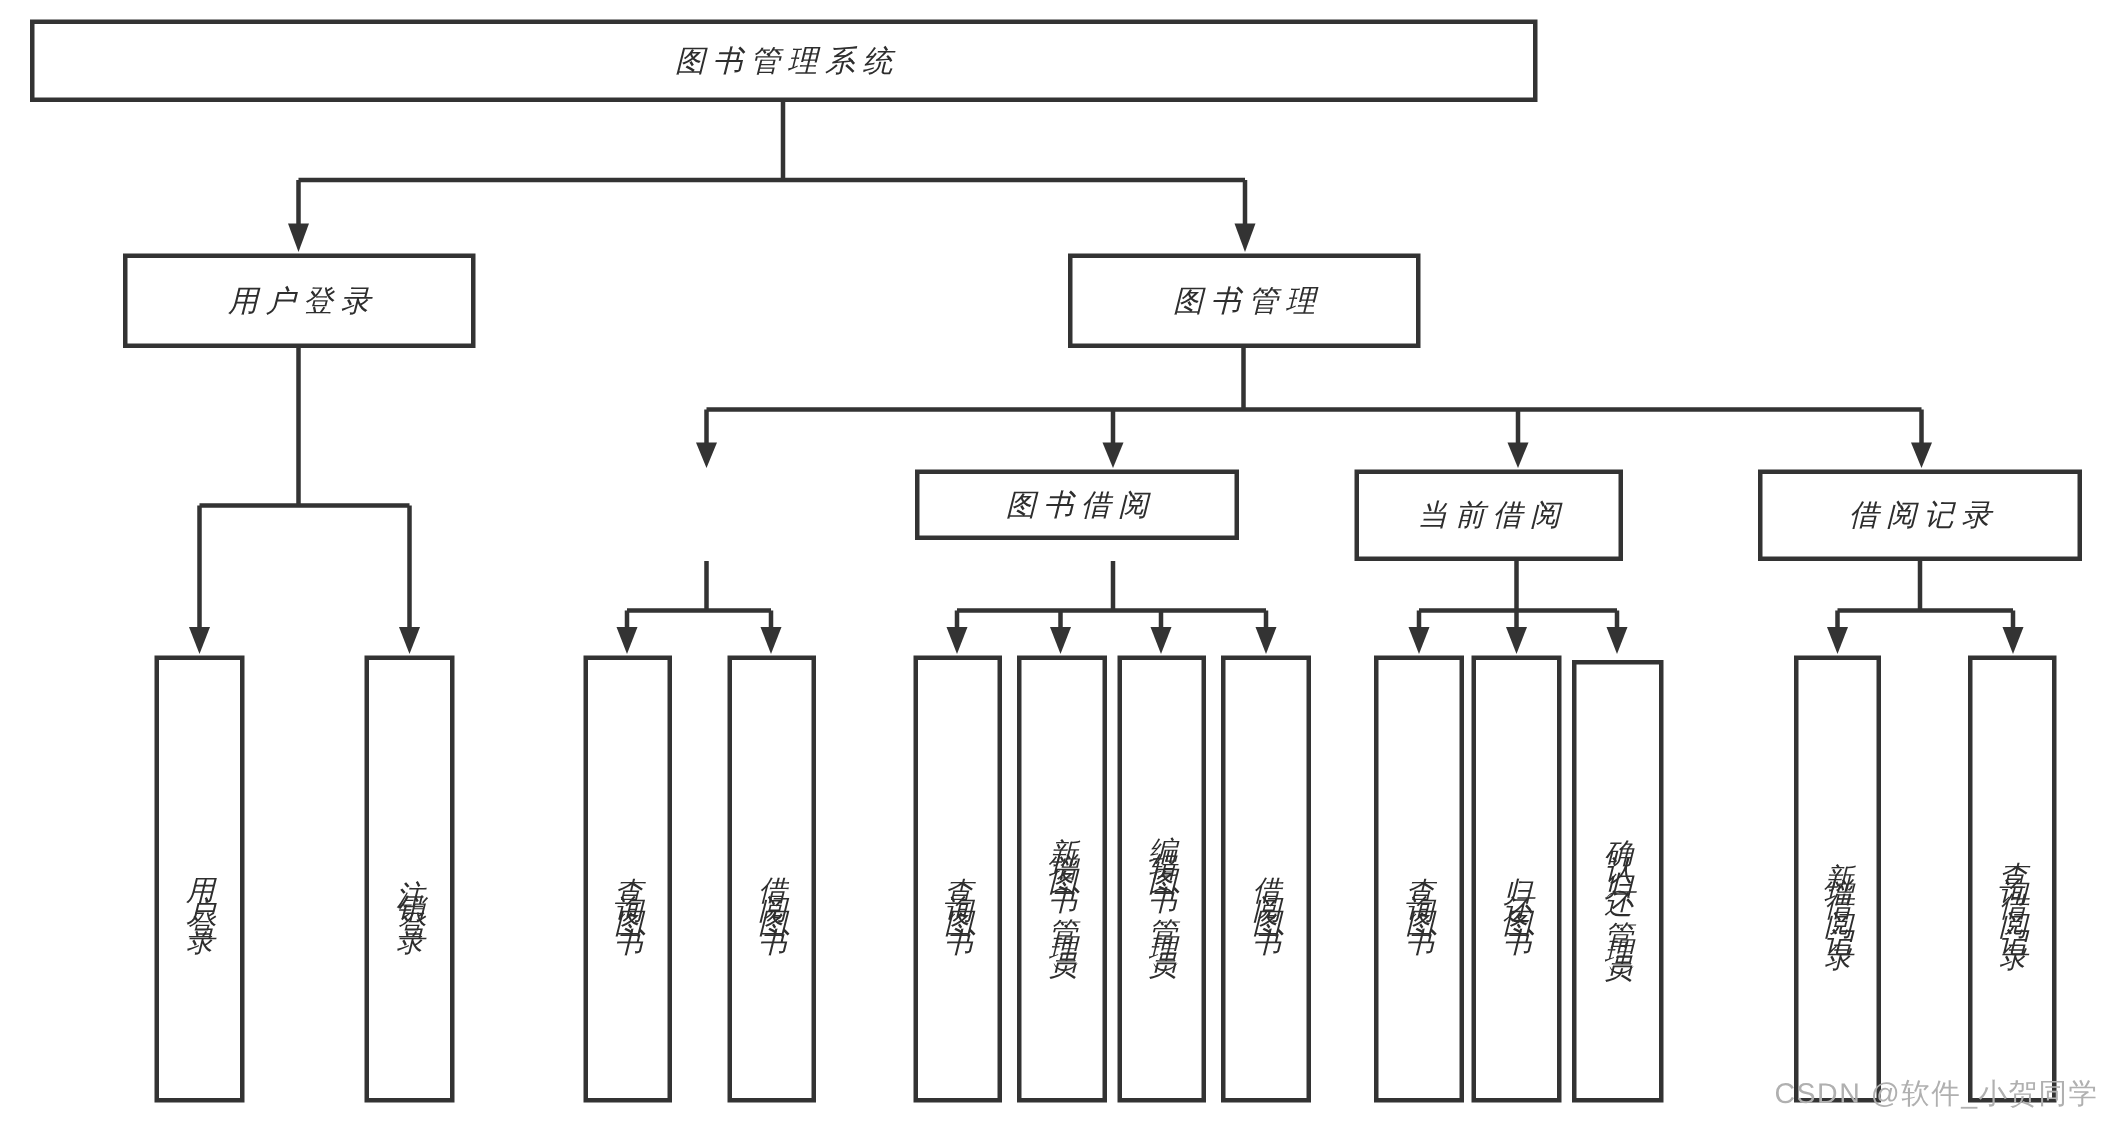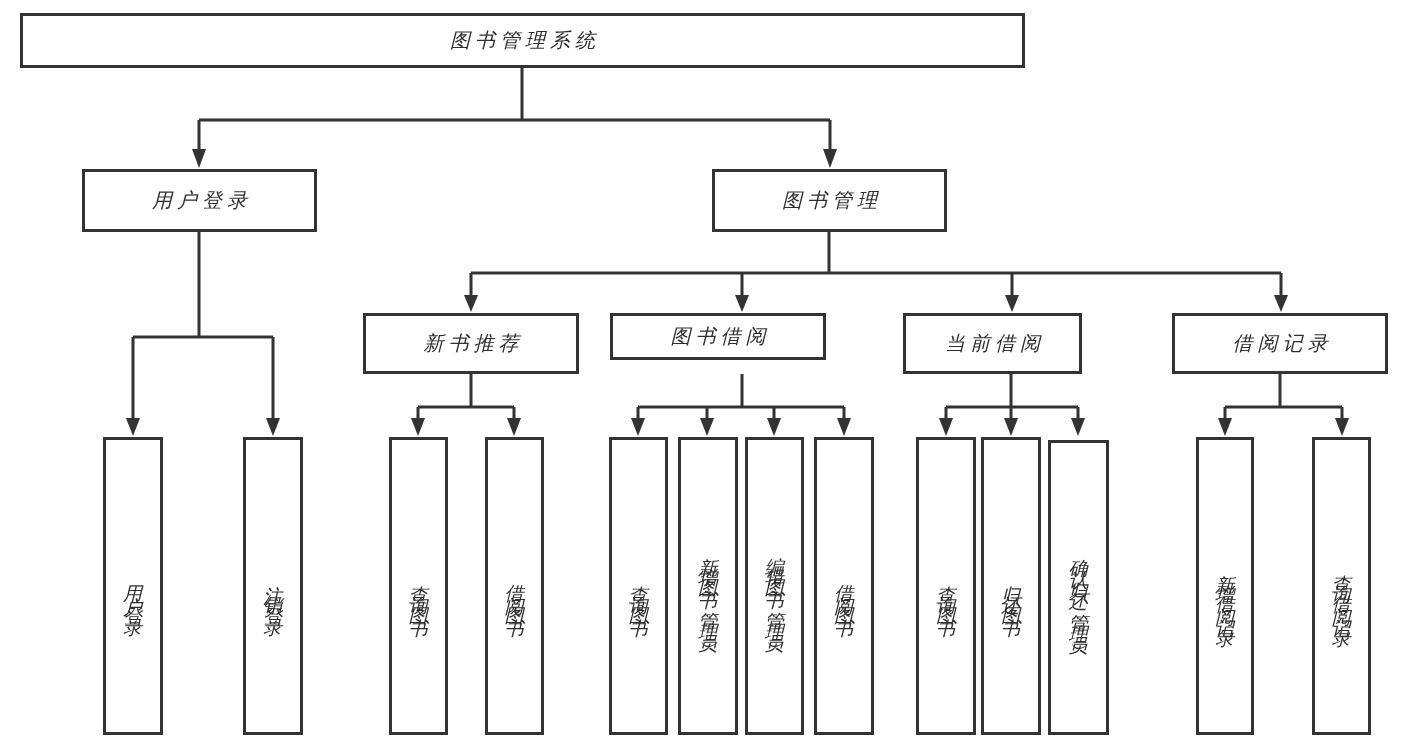--- a/index.html
+++ b/index.html
@@ -108,23 +108,20 @@
     <span class="hl">图书管理系统</span>
   </div>
 
   <div class="node" style="left:82px;top:169px;width:235px;height:63px">
     <span class="hl">用户登录</span>
   </div>
   <div class="node" style="left:712px;top:169px;width:235px;height:63px">
     <span class="hl">图书管理</span>
   </div>
 
-  <div class="node" style="left:363px;top:313px;width:216px;height:61px">
-    <span class="hl">新书推荐</span>
-  </div>
   <div class="node" style="left:610px;top:313px;width:216px;height:47px">
     <span class="hl">图书借阅</span>
   </div>
   <div class="node" style="left:903px;top:313px;width:179px;height:61px">
     <span class="hl">当前借阅</span>
   </div>
   <div class="node" style="left:1172px;top:313px;width:216px;height:61px">
     <span class="hl">借阅记录</span>
   </div>
 
@@ -165,13 +162,14 @@
     <span class="vl">确认归还（管理员）</span>
   </div>
 
   <div class="node" style="left:1196px;top:437px;width:58px;height:298px">
     <span class="vl">新增借阅记录</span>
   </div>
   <div class="node" style="left:1312px;top:437px;width:59px;height:298px">
     <span class="vl">查询借阅记录</span>
   </div>
 
+  <div id="watermark">CSDN @软件_小贺同学</div>
 </div>
 
 </body></html>

